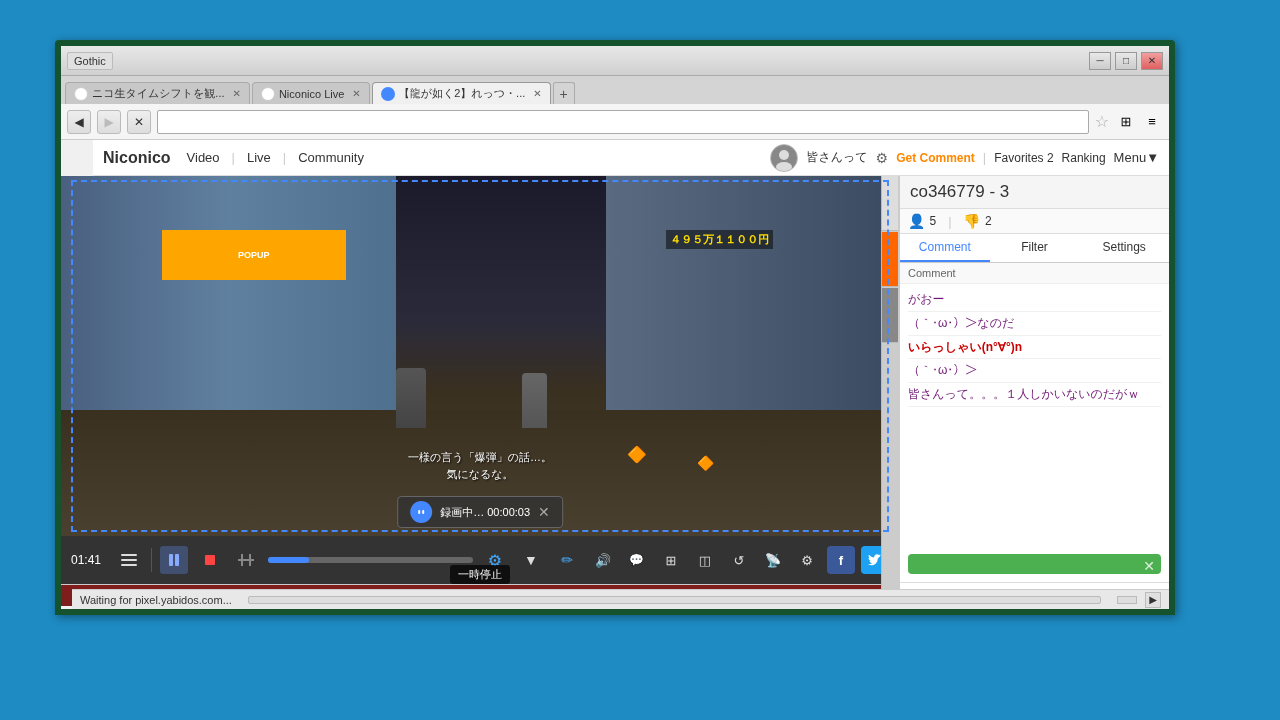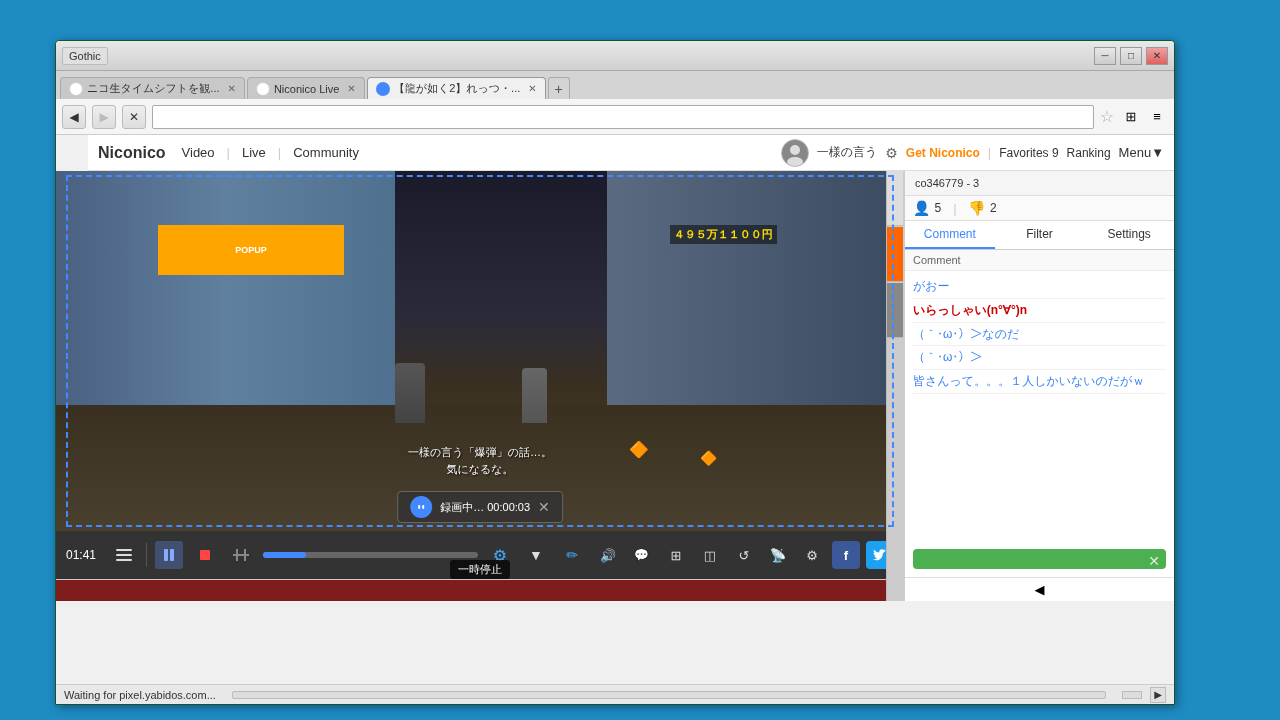--- a/index.html
+++ b/index.html
@@ -11,23 +11,23 @@
       font-size: 13px;
       overflow: hidden;
     }
 
     
     .browser-window {
       position: absolute;
       top: 40px;
       left: 55px;
       width: 1120px;
-      height: 665px;
+      height: 575px;
       background: #f0f0f0;
-      border: 1px solid #14532d;
+      border: 6px solid #14532d;
       border-radius: 4px 4px 0 0;
       box-shadow: 2px 2px 10px rgba(0,0,0,0.4);
     }
 
     
     .title-bar {
       display: flex;
       align-items: center;
       background: linear-gradient(to bottom, #e8e8e8, #d0d0d0);
       border-bottom: 1px solid #aaa;
@@ -468,21 +468,21 @@
       width: 270px;
       background: white;
       display: flex;
       flex-direction: column;
       border-left: 1px solid #ccc;
     }
     .community-header {
       background: #f5f5f5;
       border-bottom: 1px solid #ddd;
       padding: 6px 10px;
-      font-size: 11px;
+      font-size: 17px;
       color: #333;
       display: flex;
       align-items: center;
       gap: 6px;
     }
     .stat-item {
       display: flex;
       align-items: center;
       gap: 4px;
       font-size: 12px;
@@ -521,21 +521,21 @@
     }
 
     .chat-messages {
       flex: 1;
       overflow-y: auto;
       padding: 4px 8px;
     }
     .chat-msg {
       padding: 3px 0;
       font-size: 12px;
-      color: #3b82f6;
+      color: #701a75;
       border-bottom: 1px solid #f0f0f0;
       line-height: 1.4;
     }
     .chat-msg.highlight {
       color: #cc0000;
       font-weight: bold;
     }
 
     
     .notification-box {
@@ -553,21 +553,21 @@
       right: 6px;
       cursor: pointer;
       font-size: 14px;
       color: rgba(255,255,255,0.8);
     }
 
     
     .status-bar {
       position: absolute;
       bottom: 0;
-      left: 0;
+      left: 11px;
       right: 0;
       height: 20px;
       background: #e8e8e8;
       border-top: 1px solid #ccc;
       display: flex;
       align-items: center;
       padding: 0 8px;
       font-size: 11px;
       color: #333;
       gap: 8px;
@@ -640,25 +640,25 @@
     <span class="nav-sep">|</span>
     <span class="nav-item">Community</span>
     <div class="nav-right">
       <div class="nav-avatar">
         <svg width="26" height="26" viewBox="0 0 26 26">
           <rect width="26" height="26" fill="#888"></rect>
           <circle cx="13" cy="10" r="5" fill="#ddd"></circle>
           <ellipse cx="13" cy="22" rx="8" ry="5" fill="#ddd"></ellipse>
         </svg>
       </div>
-      <span class="nav-text-item">一様の言う</span>
+      <span class="nav-text-item">皆さんって</span>
       <span style="font-size:14px;color:#666;">⚙</span>
-      <span class="btn-premium">Get Niconico</span>
+      <span class="btn-premium">Get Comment</span>
       <span class="nav-sep">|</span>
-      <span class="nav-text-item">Favorites 9</span>
+      <span class="nav-text-item">Favorites 2</span>
       <span class="nav-text-item">Ranking</span>
       <span class="nav-menu-btn">Menu▼</span>
     </div>
   </div>
 
   <div style="display:flex;flex-direction:row;height:430px;position:relative;">
 
     <div class="video-panel">
 
 
@@ -784,22 +784,22 @@
       <div class="chat-tabs">
         <div class="chat-tab active">Comment</div>
         <div class="chat-tab">Filter</div>
         <div class="chat-tab">Settings</div>
       </div>
 
       <div class="chat-label">Comment</div>
 
       <div class="chat-messages">
         <div class="chat-msg">がおー</div>
+        <div class="chat-msg">（｀･ω･）＞なのだ</div>
         <div class="chat-msg highlight">いらっしゃい(n°∀°)n</div>
-        <div class="chat-msg">（｀･ω･）＞なのだ</div>
         <div class="chat-msg">（｀･ω･）＞</div>
         <div class="chat-msg">皆さんって。。。１人しかいないのだがｗ</div>
       </div>
 
       <div class="notification-box">
         <span class="notification-close">✕</span>
       </div>
 
       <div style="display:flex;align-items:center;justify-content:center;padding:4px;border-top:1px solid #ddd;cursor:pointer;">◀</div>
     </div>

